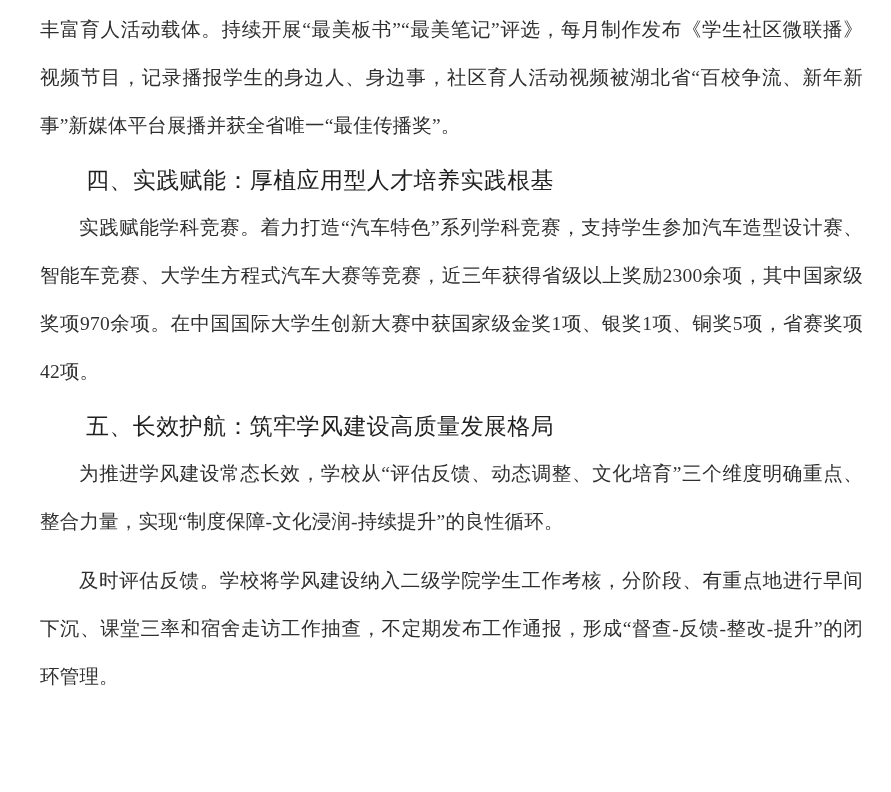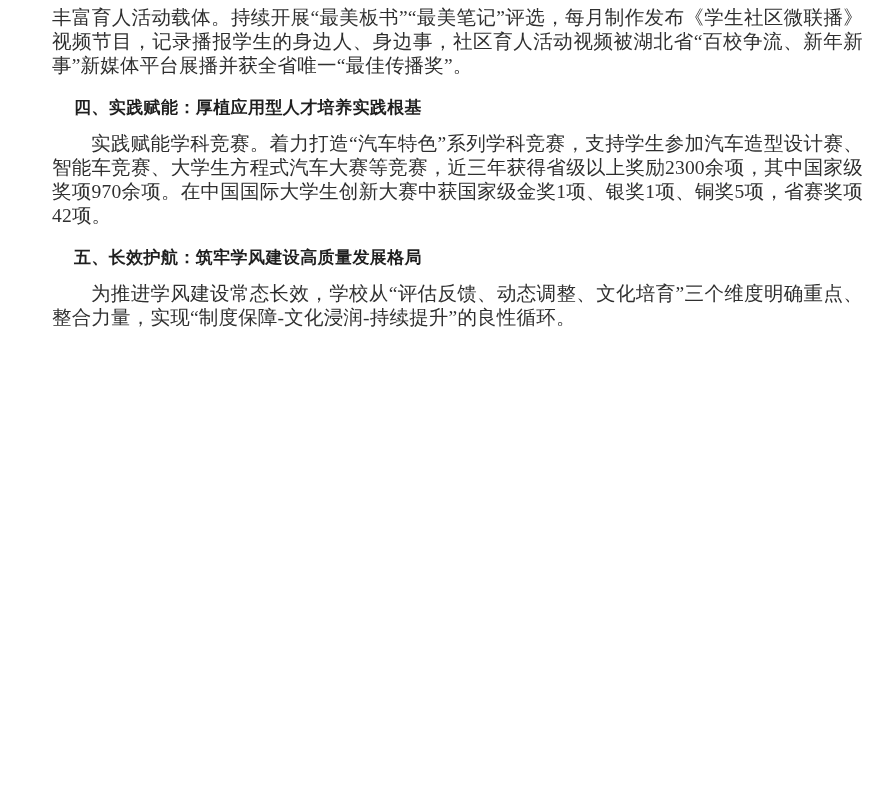--- a/index.html
+++ b/index.html
@@ -15,36 +15,36 @@
     overflow: hidden;
   }
   .page {
     box-sizing: border-box;
     width: 891px;
     height: 792px;
     padding: 6px 28px 0 40px;
     background: #ffffff;
   }
   .para {
-    margin: 0 0 11px 12px;
+    margin: 0 0 11px 0;
     font-size: 19.5px;
-    line-height: 24px;
+    line-height: 48px;
     text-align: justify;
     text-justify: inter-ideograph;
     letter-spacing: 0.2px;
     color: #2f2f2f;
   }
   .para.indent {
     text-indent: 2em;
   }
   .heading {
     margin: 12px 0 6px 0;
-    font-size: 17px;
+    font-size: 23px;
     line-height: 36px;
-    font-weight: bold;
+    font-weight: normal;
     text-indent: 2em;
     color: #1f1f1f;
     letter-spacing: 0.4px;
     font-family: "Liberation Sans", "DejaVu Sans", sans-serif;
   }
   .first-block {
     margin-top: 0;
   }
 </style>
 </head>
@@ -57,14 +57,15 @@
   <h2 class="heading">四、实践赋能：厚植应用型人才培养实践根基</h2>
 
 
   <p class="para indent">实践赋能学科竞赛。着力打造“汽车特色”系列学科竞赛，支持学生参加汽车造型设计赛、智能车竞赛、大学生方程式汽车大赛等竞赛，近三年获得省级以上奖励2300余项，其中国家级奖项970余项。在中国国际大学生创新大赛中获国家级金奖1项、银奖1项、铜奖5项，省赛奖项42项。</p>
 
 
   <h2 class="heading">五、长效护航：筑牢学风建设高质量发展格局</h2>
 
   <p class="para indent">为推进学风建设常态长效，学校从“评估反馈、动态调整、文化培育”三个维度明确重点、整合力量，实现“制度保障-文化浸润-持续提升”的良性循环。</p>
 
+  <p class="para indent">及时评估反馈。学校将学风建设纳入二级学院学生工作考核，分阶段、有重点地进行早间下沉、课堂三率和宿舍走访工作抽查，不定期发布工作通报，形成“督查-反馈-整改-提升”的闭环管理。</p>
 
 </div>
 
 </body></html>

